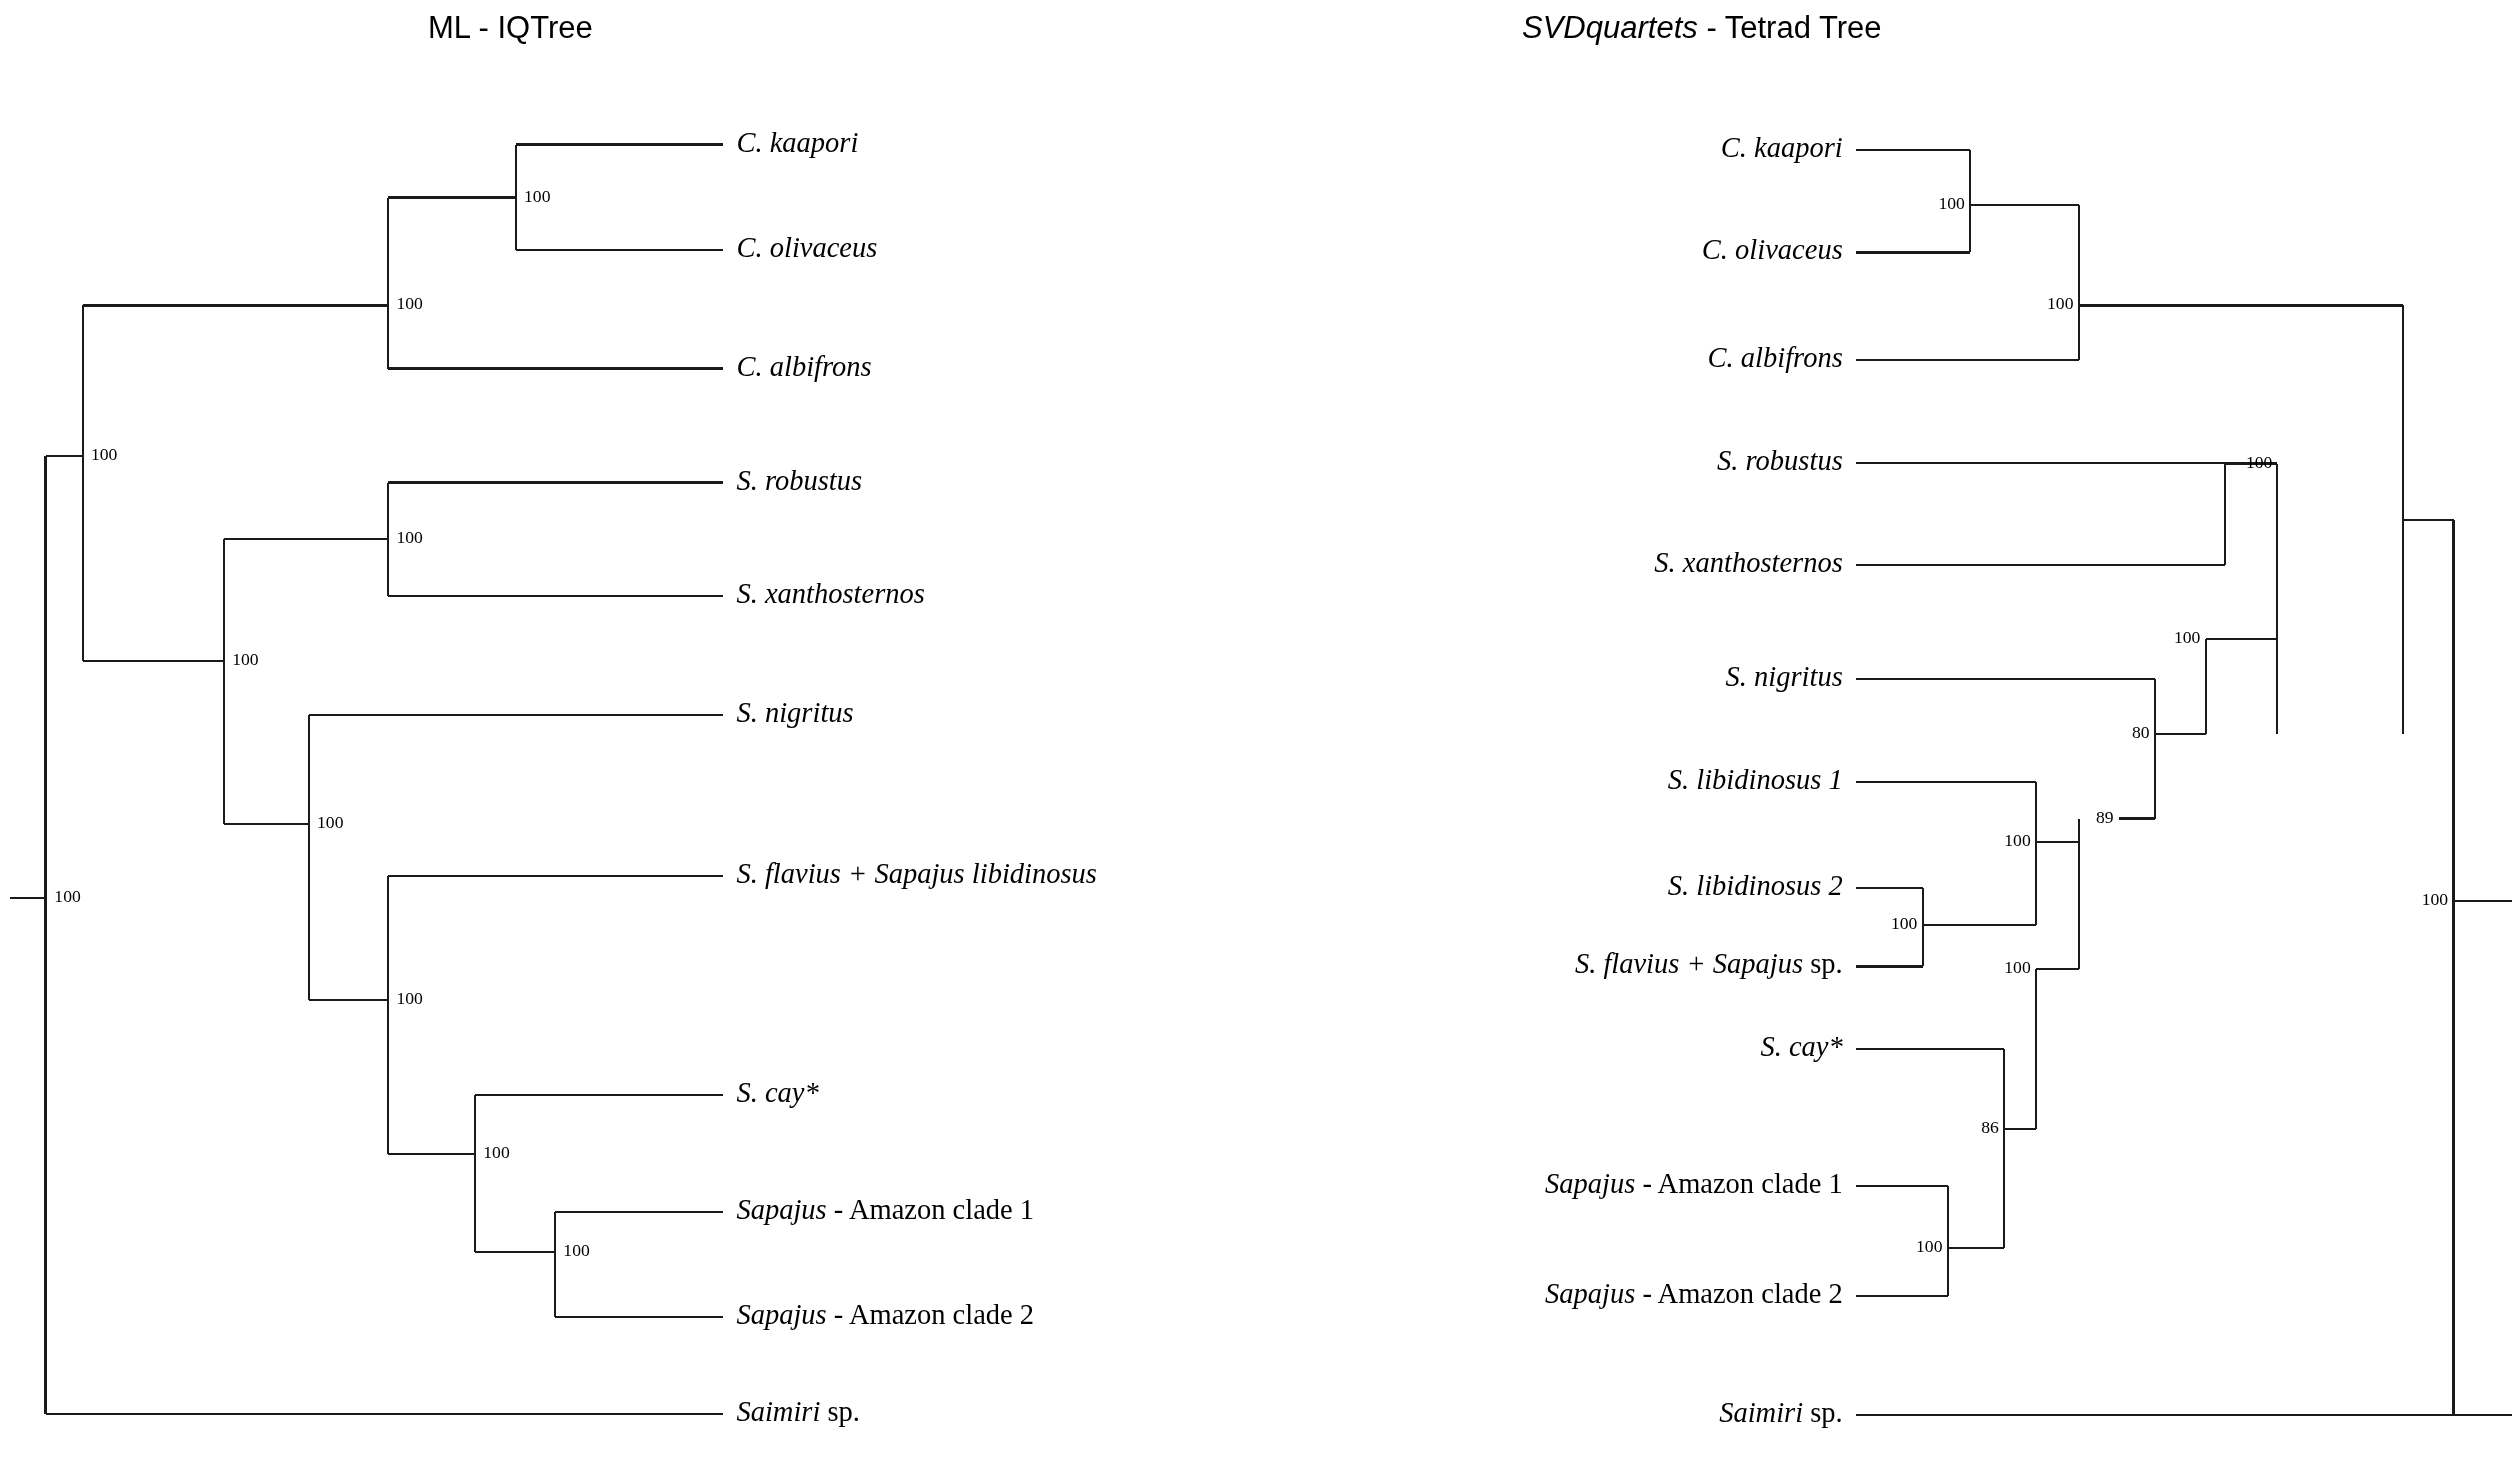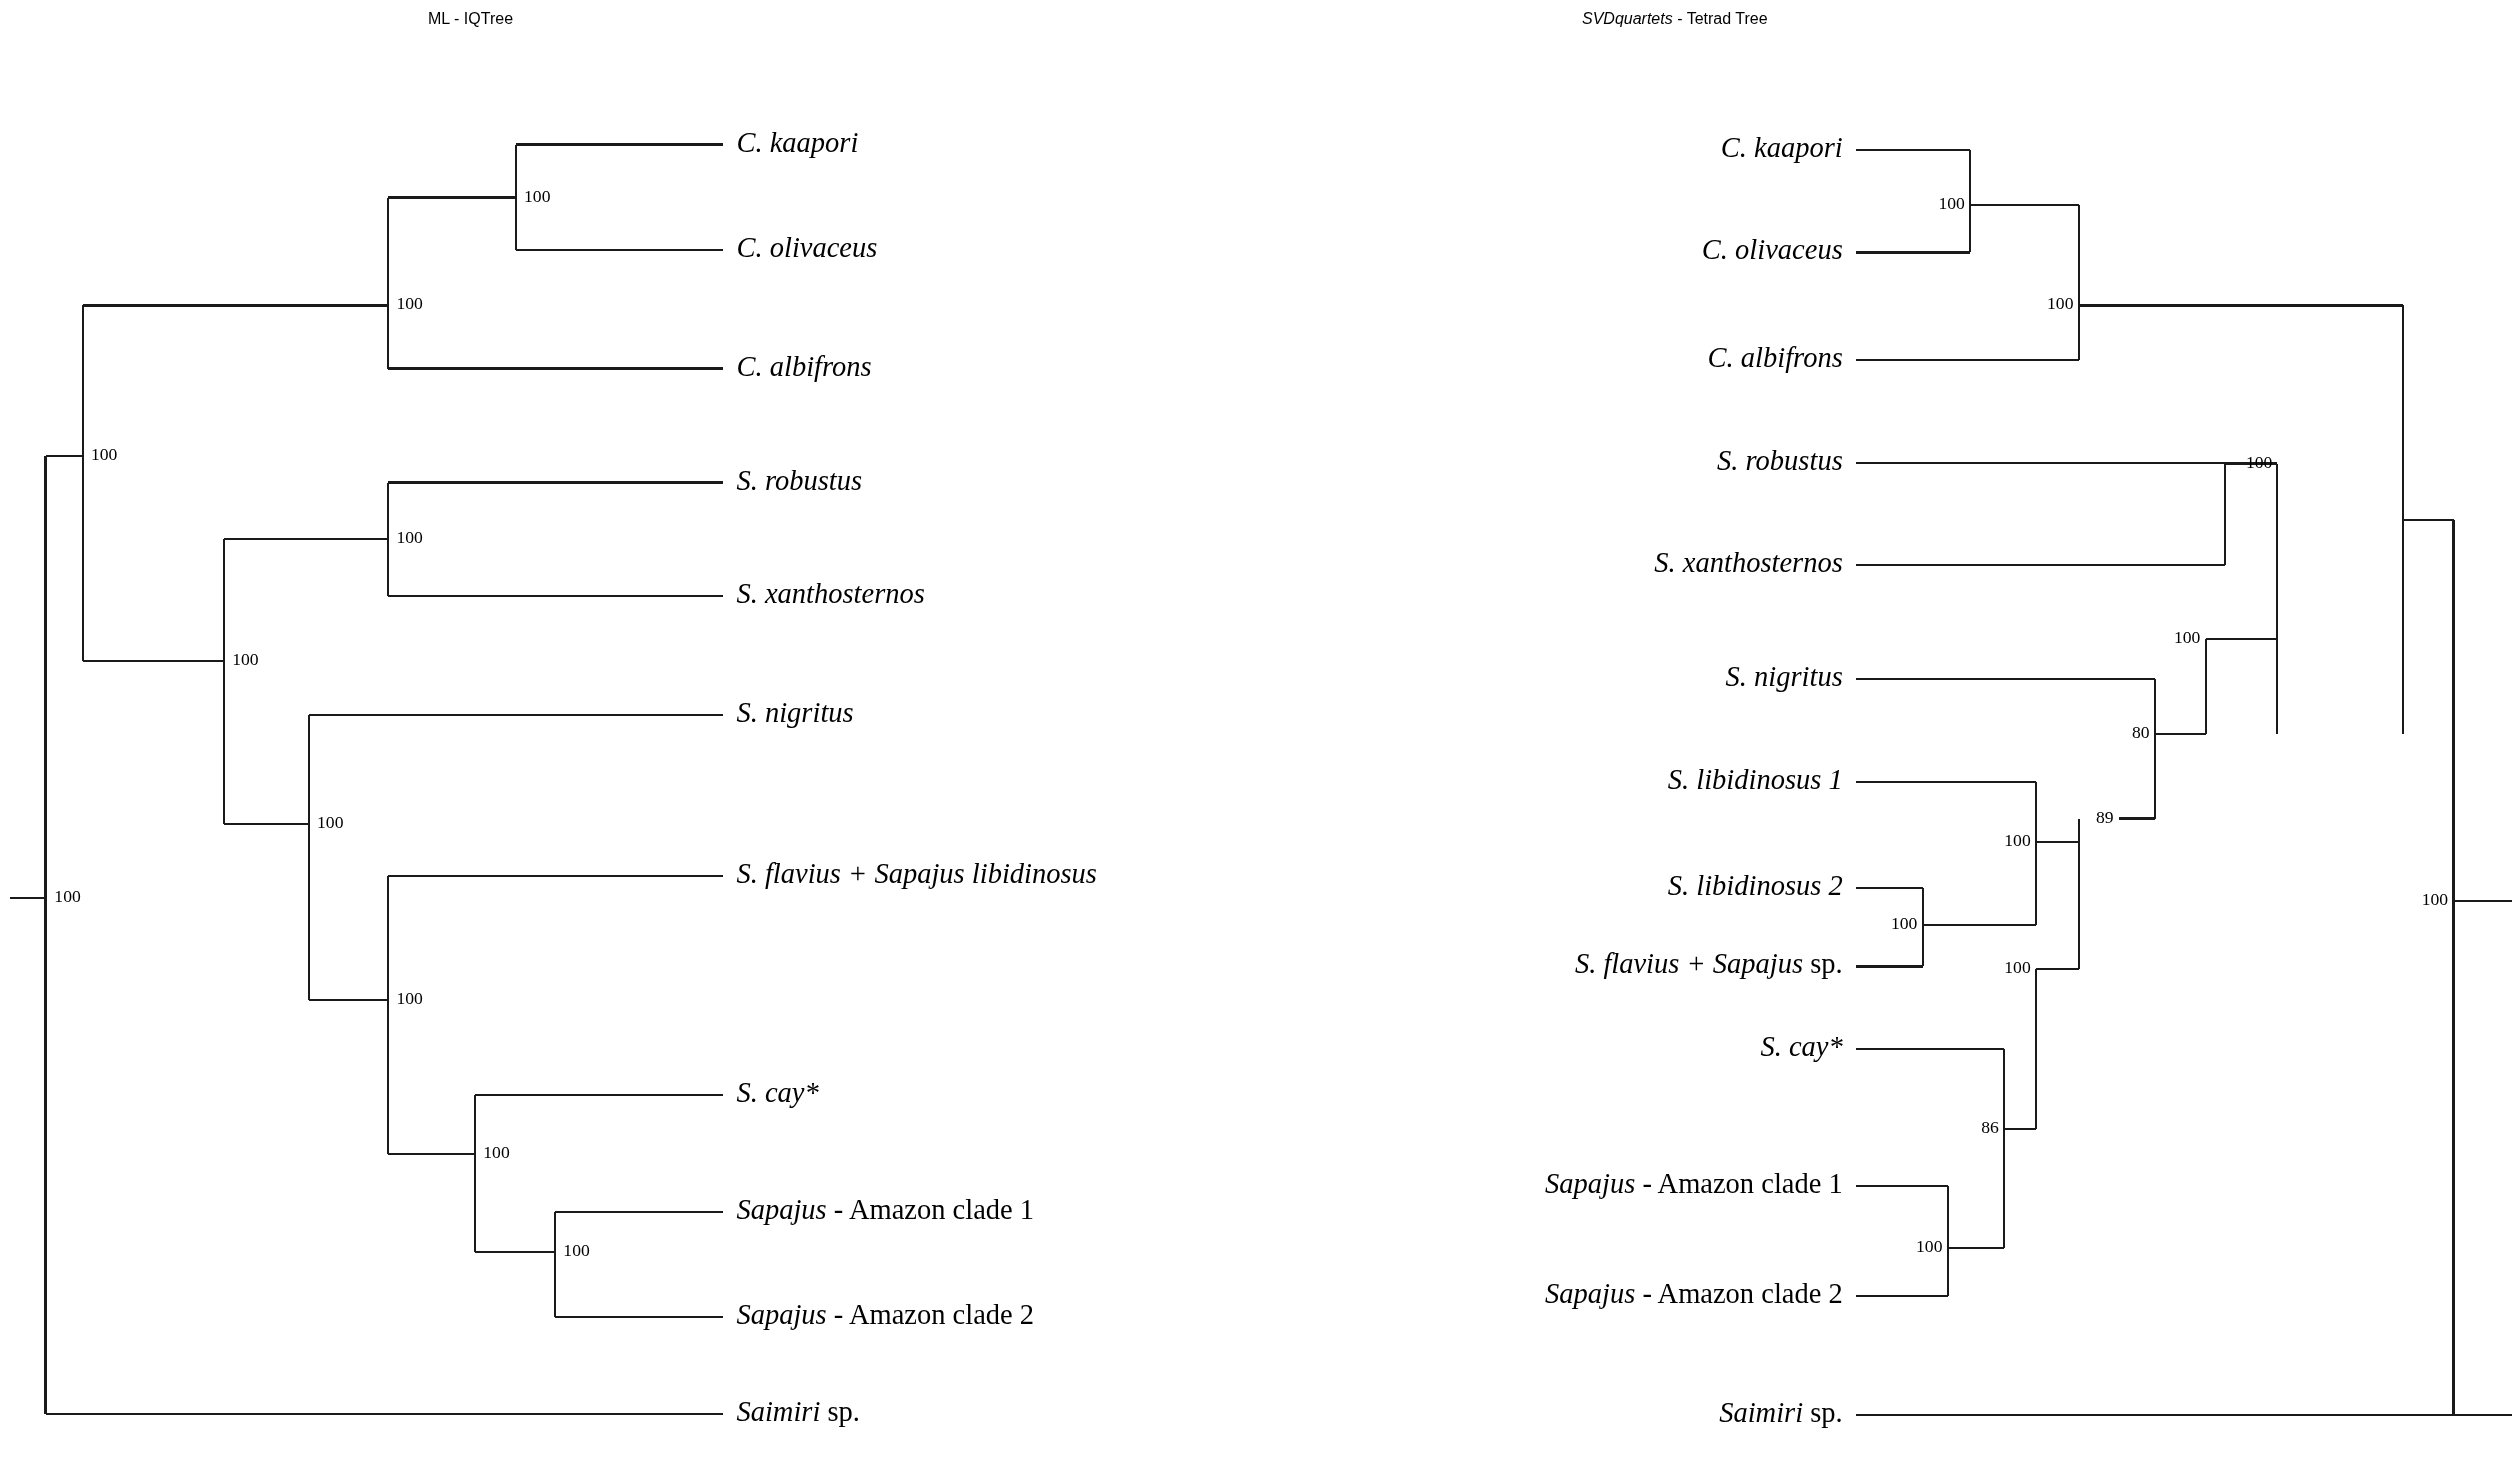--- a/index.html
+++ b/index.html
@@ -11,27 +11,27 @@
     position: relative;
     width: 2512px;
     height: 1466px;
     background: #ffffff;
     font-family: "Liberation Serif", serif;
     overflow: hidden;
   }
   .panel-title {
     position: absolute;
     font-family: "Liberation Sans", sans-serif;
-    font-size: 16px;
+    font-size: 31px;
     color: #000000;
     white-space: nowrap;
   }
   .panel-title .ital { font-style: italic; }
   #title-left  { left: 428px; top: 9.5px; }
-  #title-right { left: 1582px; top: 9.5px; }
+  #title-right { left: 1522px; top: 9.5px; }
 
   svg.tree {
     position: absolute;
     left: 0;
     top: 0;
     width: 2512px;
     height: 1466px;
     overflow: visible;
   }
   svg.tree path, svg.tree line, svg.tree polyline {

